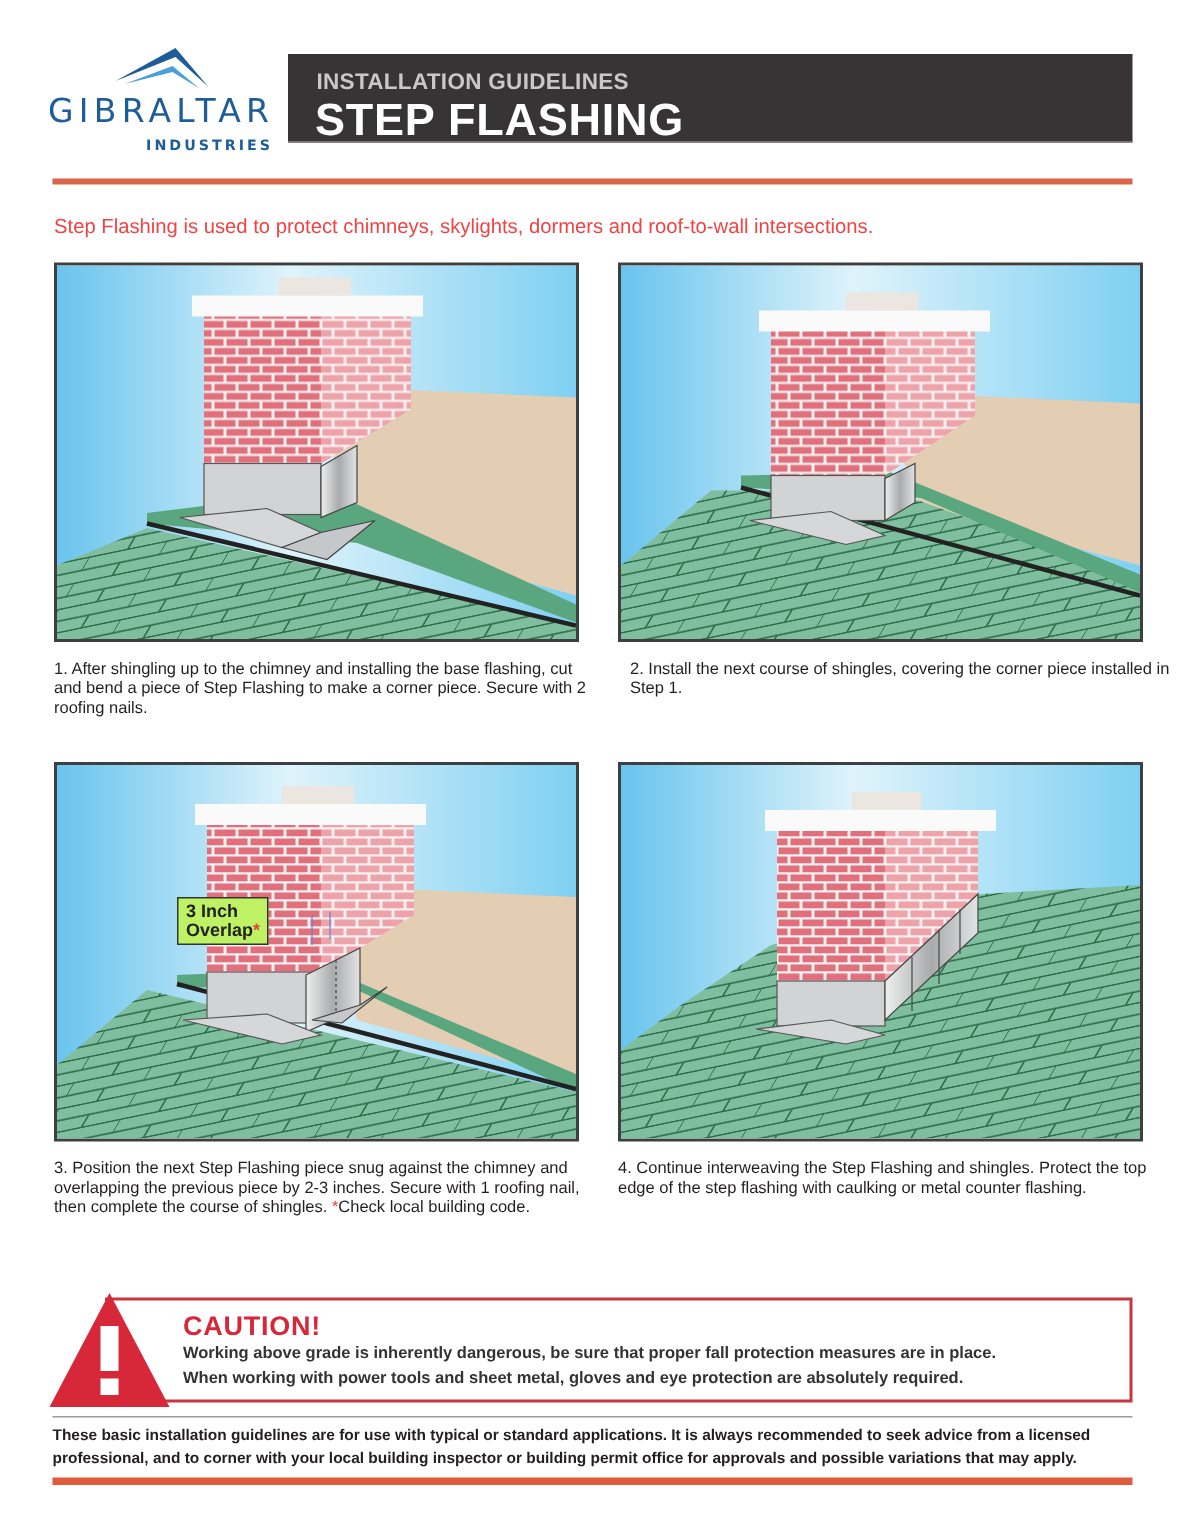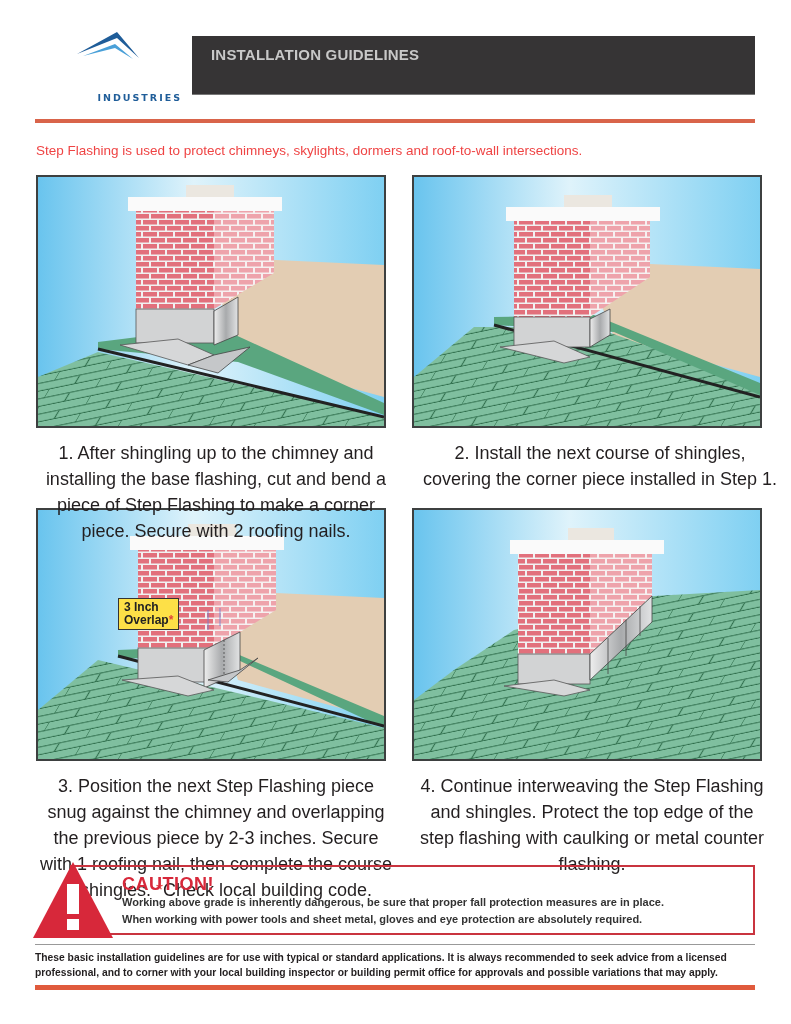--- a/index.html
+++ b/index.html
@@ -21,28 +21,28 @@
 
   .intro { position: absolute; left: 36px; top: 143px; font-size: 13.5px; color: #ef4444; }
 
   .panel { position: absolute; width: 350px; height: 253px; border: 2px solid #3d4040; overflow: hidden; }
   .panel svg { display: block; }
   .p1 { left: 36px; top: 175px; }
   .p2 { left: 412px; top: 175px; }
   .p3 { left: 36px; top: 508px; }
   .p4 { left: 412px; top: 508px; }
 
-  .caption { position: absolute; width: 360px; font-size: 18px; line-height: 26px; color: #231f20; text-align: center; }
+  .caption { position: absolute; width: 360px; font-size: 11px; line-height: 13px; color: #231f20; }
   .c1 { left: 36px; top: 440px; }
   .c2 { left: 420px; top: 440px; }
   .c3 { left: 36px; top: 773px; }
   .c4 { left: 412px; top: 773px; }
   .asterisk { color: #e0453c; }
 
-  .overlap-label { position: absolute; left: 80px; top: 88px; background: #fde047; border: 1px solid #333;
+  .overlap-label { position: absolute; left: 80px; top: 88px; background: #bef264; border: 1px solid #333;
     padding: 2px 5px; font-size: 12px; font-weight: bold; line-height: 13px; color: #222; }
 
   .caution-box { position: absolute; left: 70px; top: 865px; width: 685px; height: 70px; border: 2px solid #c9343f; }
   .caution-icon { position: absolute; left: 33px; top: 862px; }
   .caution-title { position: absolute; left: 122px; top: 874px; font-size: 18px; font-weight: bold; color: #d7283a; letter-spacing: 0.5px; text-align: center; }
   .caution-line { position: absolute; left: 122px; font-size: 11px; font-weight: bold; color: #333; }
   .cl1 { top: 896px; }
   .cl2 { top: 913px; }
 
   .rule-gray { position: absolute; left: 35px; top: 944px; width: 720px; height: 1px; background: #999; }
@@ -50,25 +50,27 @@
   .rule-bottom { position: absolute; left: 35px; top: 985px; width: 720px; height: 5px; background: #e05a3c; }
 </style>
 </head>
 <body>
 
 <div class="logo">
   <svg width="62" height="28" viewBox="0 0 62 28">
     <polygon points="0,22 40,0 62,26 40,6" fill="#1f5d99"></polygon>
     <polygon points="6,24 38,12 56,27 38,16" fill="#4aa0d8"></polygon>
   </svg>
+  <div class="wordmark">GIBRALTAR</div>
   <div class="sub">INDUSTRIES</div>
 </div>
 
 <div class="header-box">
   <div class="header-kicker">INSTALLATION GUIDELINES</div>
+  <div class="header-title">STEP FLASHING</div>
 </div>
 <div class="rule-top"></div>
 
 <div class="intro">Step Flashing is used to protect chimneys, skylights, dormers and roof-to-wall intersections.</div>
 
 <svg width="0" height="0" style="position:absolute">
   <defs>
     <linearGradient id="skyG" x1="0" y1="0" x2="1" y2="0">
       <stop offset="0" stop-color="#69c4ee"></stop>
       <stop offset="0.45" stop-color="#dff3fb"></stop>

